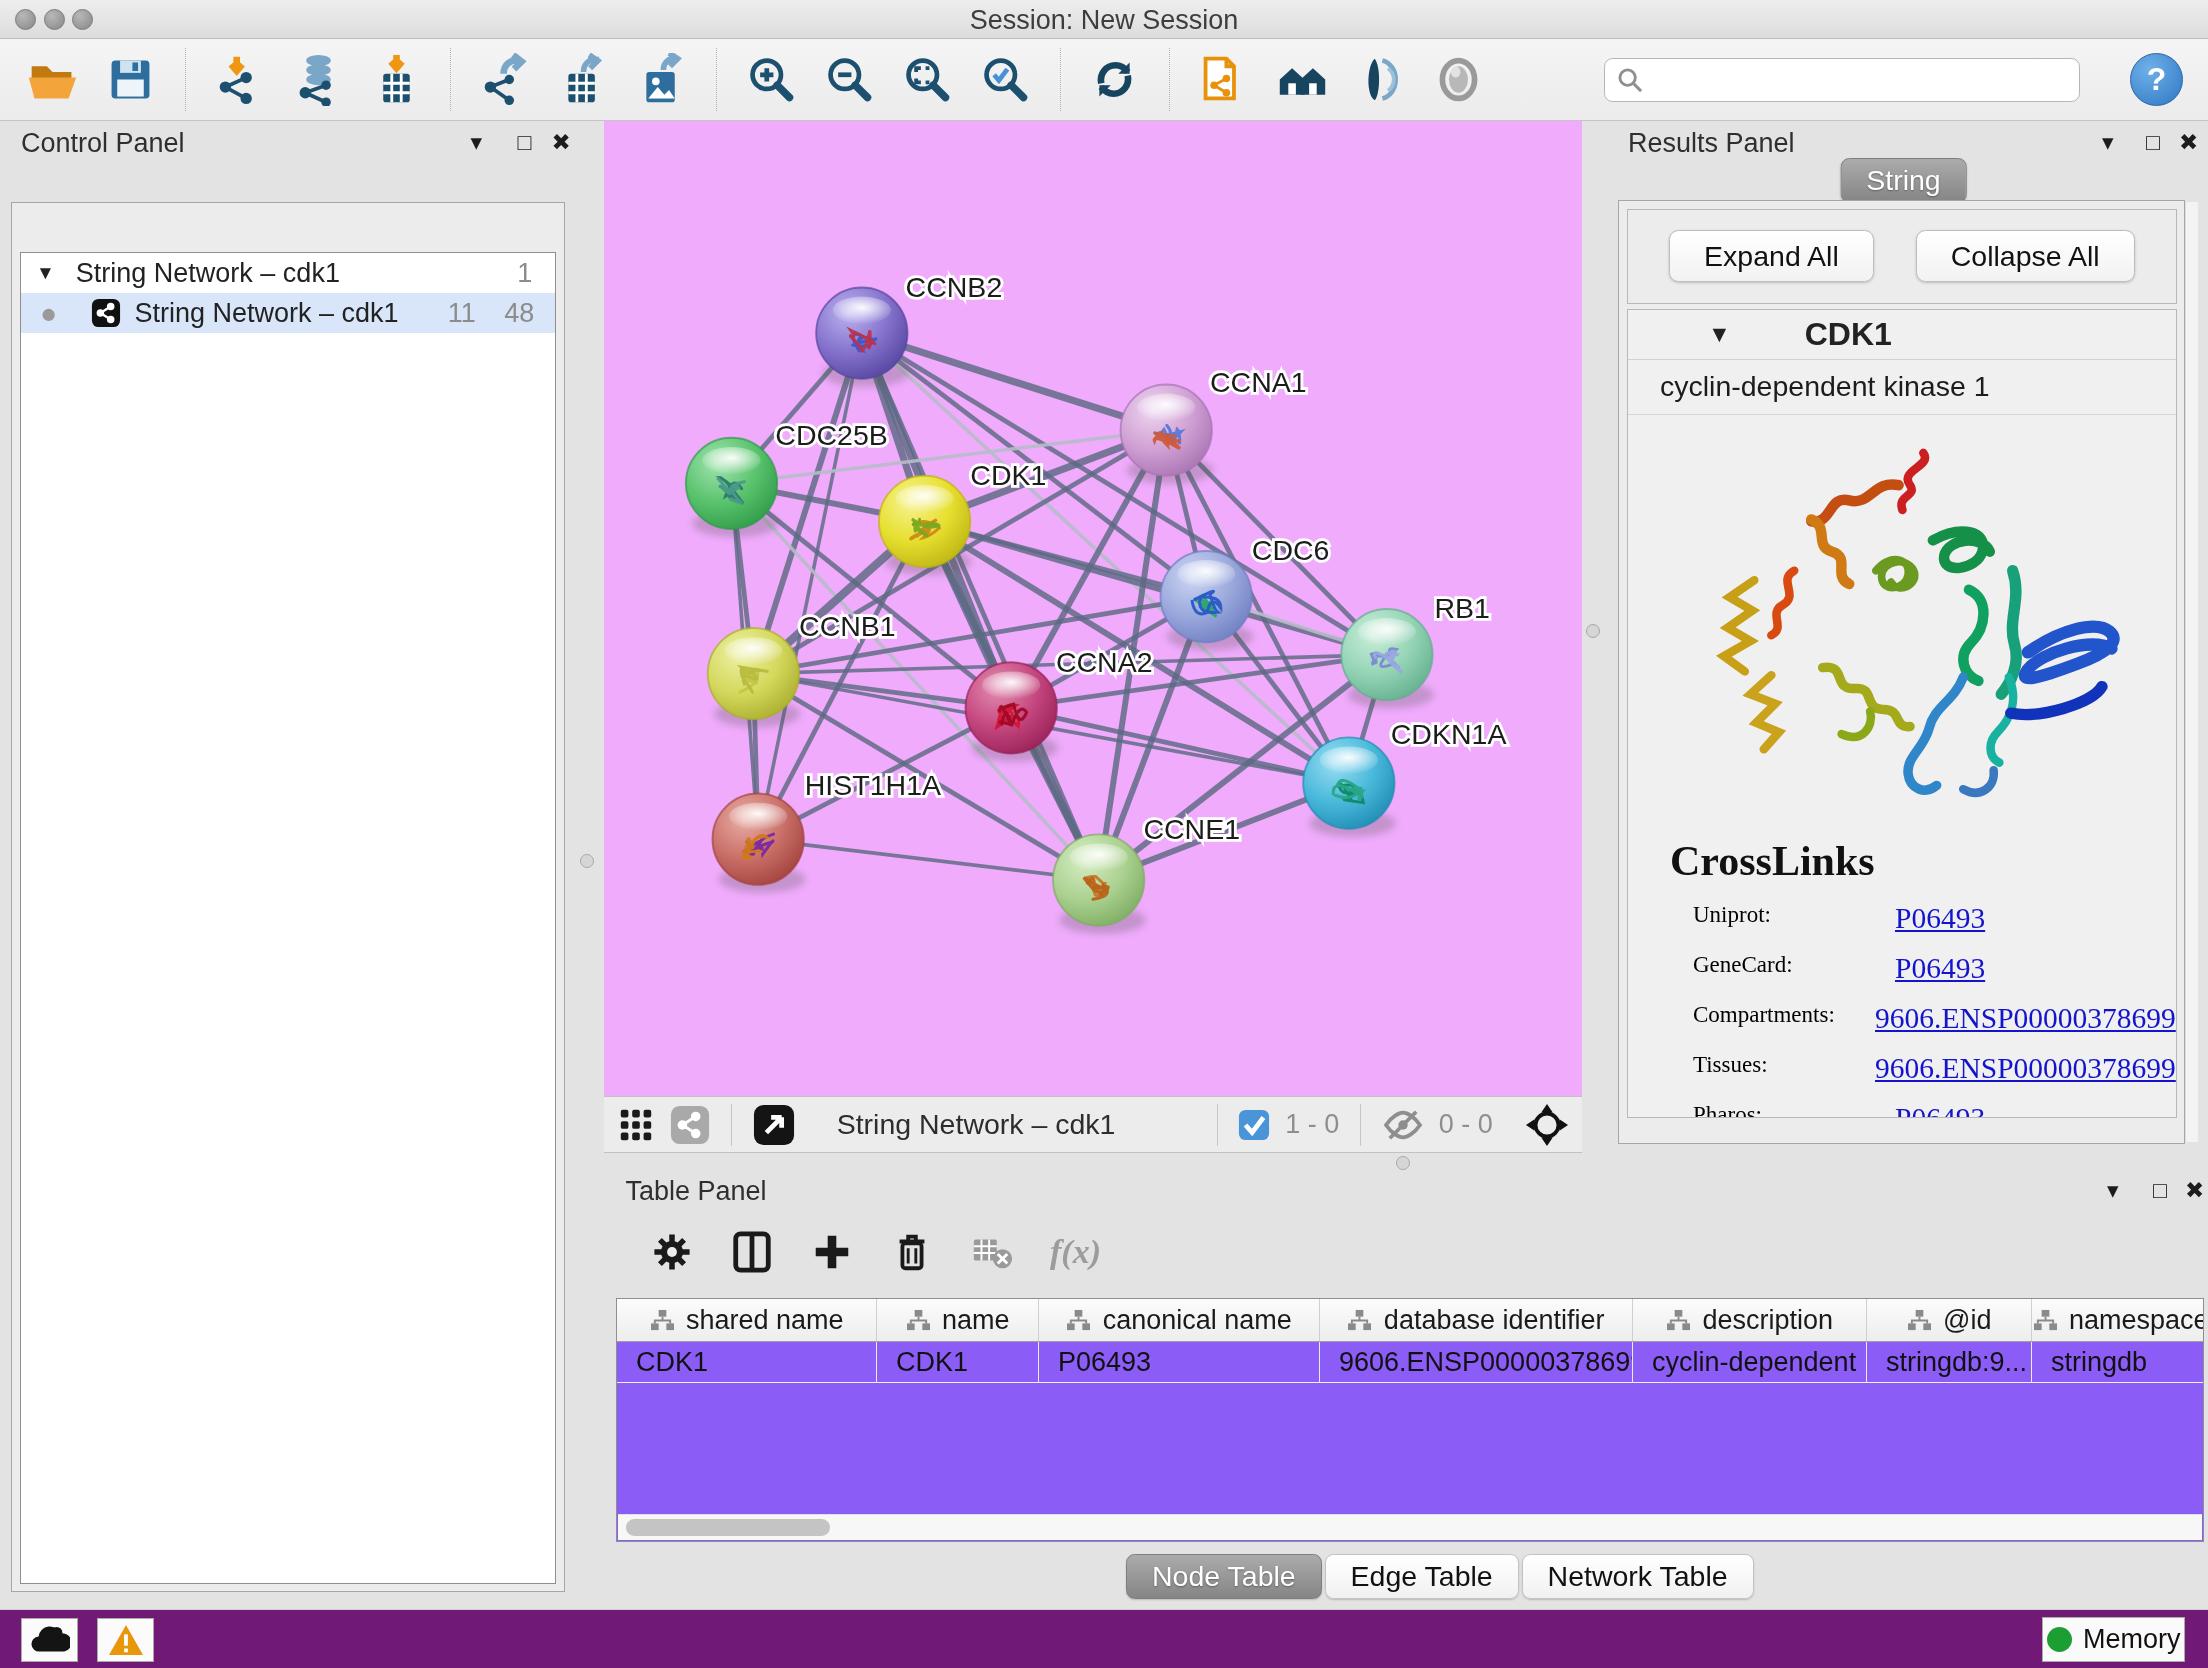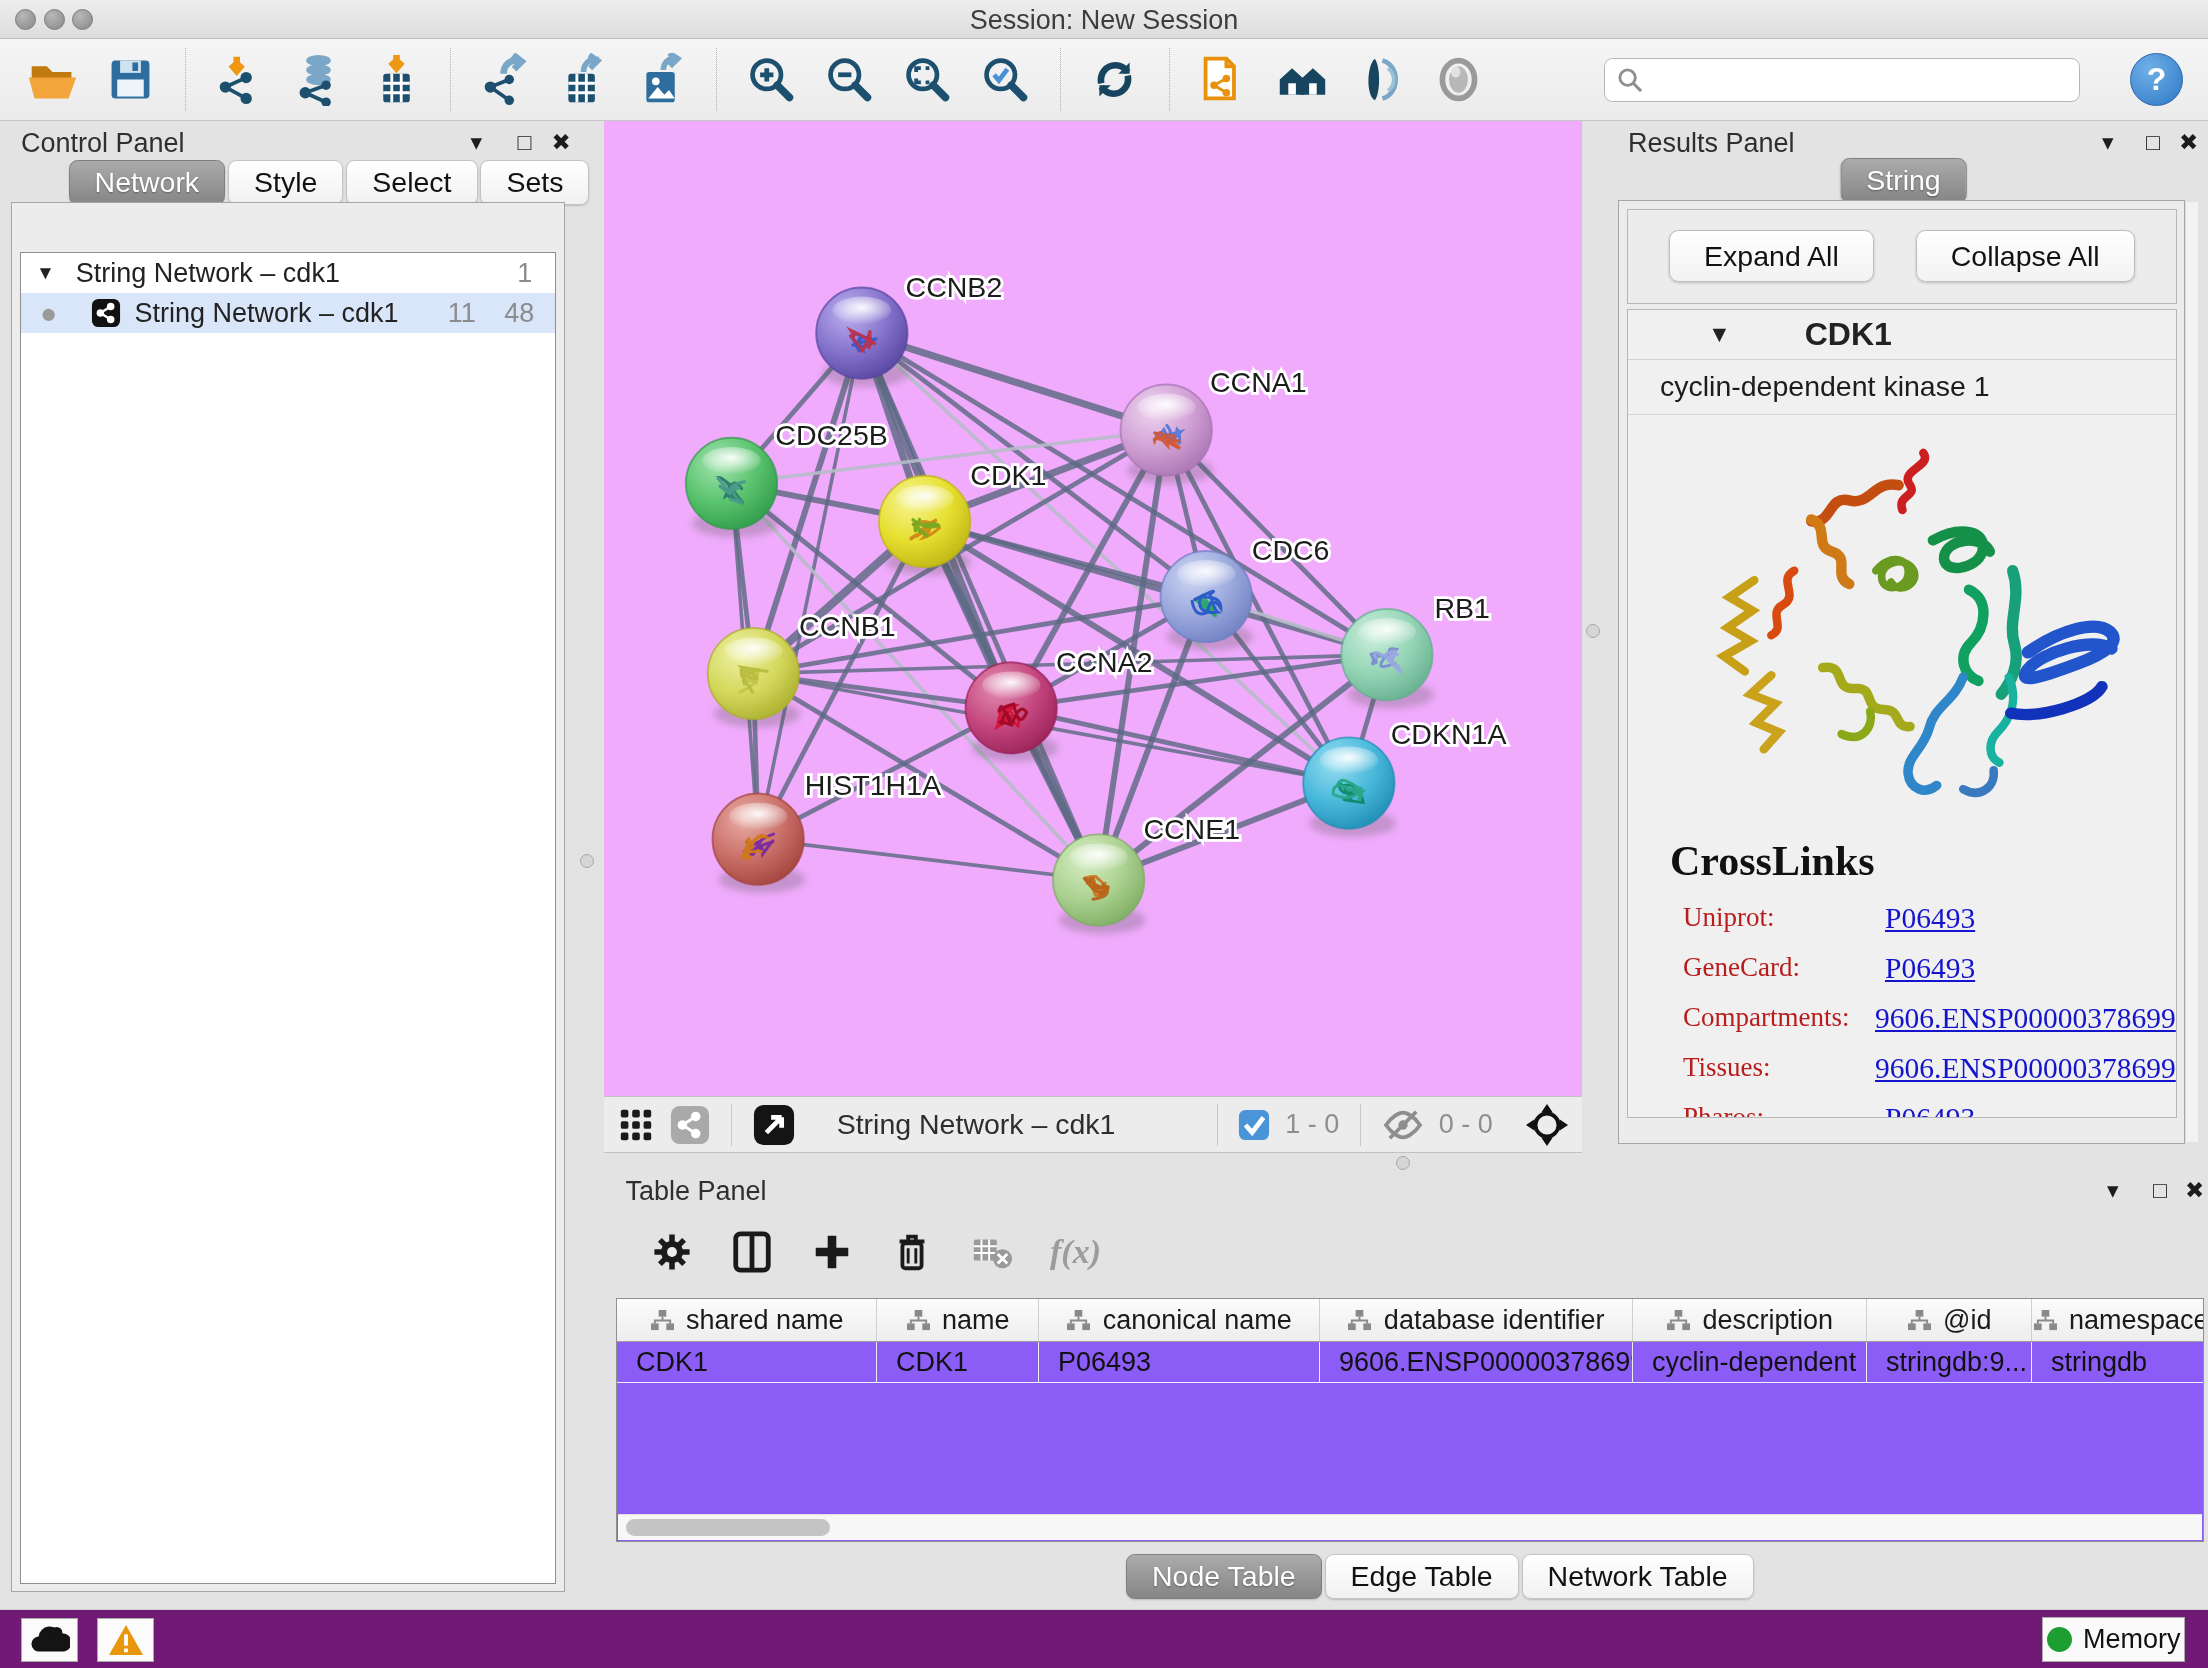--- a/index.html
+++ b/index.html
@@ -63,21 +63,21 @@
           border:1px solid #bdbdbd;border-radius:9.5px;box-shadow:0 1px 2.9px rgba(0,0,0,.2);color:#111;}
   #rp-section{position:absolute;left:7.6px;top:108px;right:7.6px;bottom:25px;border:1px solid #b8b8b8;background:#f0f0f0;overflow:hidden;}
   #rp-sechead{height:49px;display:flex;align-items:center;border-bottom:1px solid #d2d2d2;}
   #rp-arrow{margin-left:80px;font-size:23px;}
   #rp-gene{margin-left:74px;font-size:32px;font-weight:bold;}
   #rp-desc{border-bottom:1px solid #d6d6d6;padding:9.5px 0 11.4px 32px;font-size:28.5px;color:#1c1c1c;}
   #rp-protein{display:block;margin:17px auto 0 auto;}
   #crosslinks{margin:5.7px 0 0 42px;font-family:"Liberation Serif",serif;}
   #crosslinks-title{font-size:42px;font-weight:bold;color:#111;}
   .cl-row{display:flex;margin-top:17px;}
-  .cl-label{width:202px;font-size:27px;color:#b91c1c;margin-left:13px;}
+  .cl-label{width:202px;font-size:23px;color:#000000;margin-left:23px;}
   .cl-value{font-size:29.5px;color:#1414cc;text-decoration:underline;}
   #rp-scroll{position:absolute;right:1.9px;top:78px;bottom:1.9px;width:12.4px;background:#f3f3f3;border-left:1px solid #dcdcdc;}
   
   #table-panel{position:absolute;left:616px;top:1172px;width:1592px;height:436px;}
   #tp-toolbar{position:absolute;left:0px;top:46px;height:68px;display:flex;align-items:center;gap:36px;padding-left:34px;}
   #tp-table{position:absolute;left:0;top:126px;right:3.8px;height:242px;background:#8b5cf6;border:1px solid #8f8f8f;overflow:hidden;}
   #thead{display:flex;background:linear-gradient(#fcfcfc,#ededed);border-bottom:1px solid #9f9f9f;height:42px;}
   .th{display:flex;align-items:center;justify-content:center;gap:11.4px;font-size:27px;color:#1a1a1a;
       border-right:1px solid #cfcfcf;box-sizing:border-box;overflow:hidden;white-space:nowrap;flex:none;}
   #trow{display:flex;height:40px;border-bottom:1px solid #f0f0f0;}
@@ -271,21 +271,20 @@
       <input id="search-input" type="text" placeholder="" style="">
     </div>
     <div id="help-button">?</div>
   </div>
 
   <div id="control-panel">
     <div class="panel-head">Control Panel</div>
     <div class="wctl" style="left:463px">▾</div>
     <div class="wctl" style="left:510px">□</div>
     <div class="wctl" style="left:544px">✖</div>
-    <div id="cp-tabs"><span class="tab active">Network</span><span class="tab">Style</span><span class="tab">Select</span><span class="tab">Sets</span></div>
     <div id="cp-box">
       <div id="cp-tree">
         <div class="tree-row">
           <span style="margin-left:15px;font-size:19px">▼</span>
           <span style="margin-left:21px">String Network – cdk1</span>
           <span class="tree-count" style="margin-left:auto;margin-right:23px">1</span>
         </div>
         <div class="tree-row selected">
           <span style="margin-left:19px;color:#9a9a9a;font-size:28.5px">●</span>
           <svg width="30" height="30" viewBox="0 0 32 32" style="margin-left:34px">

